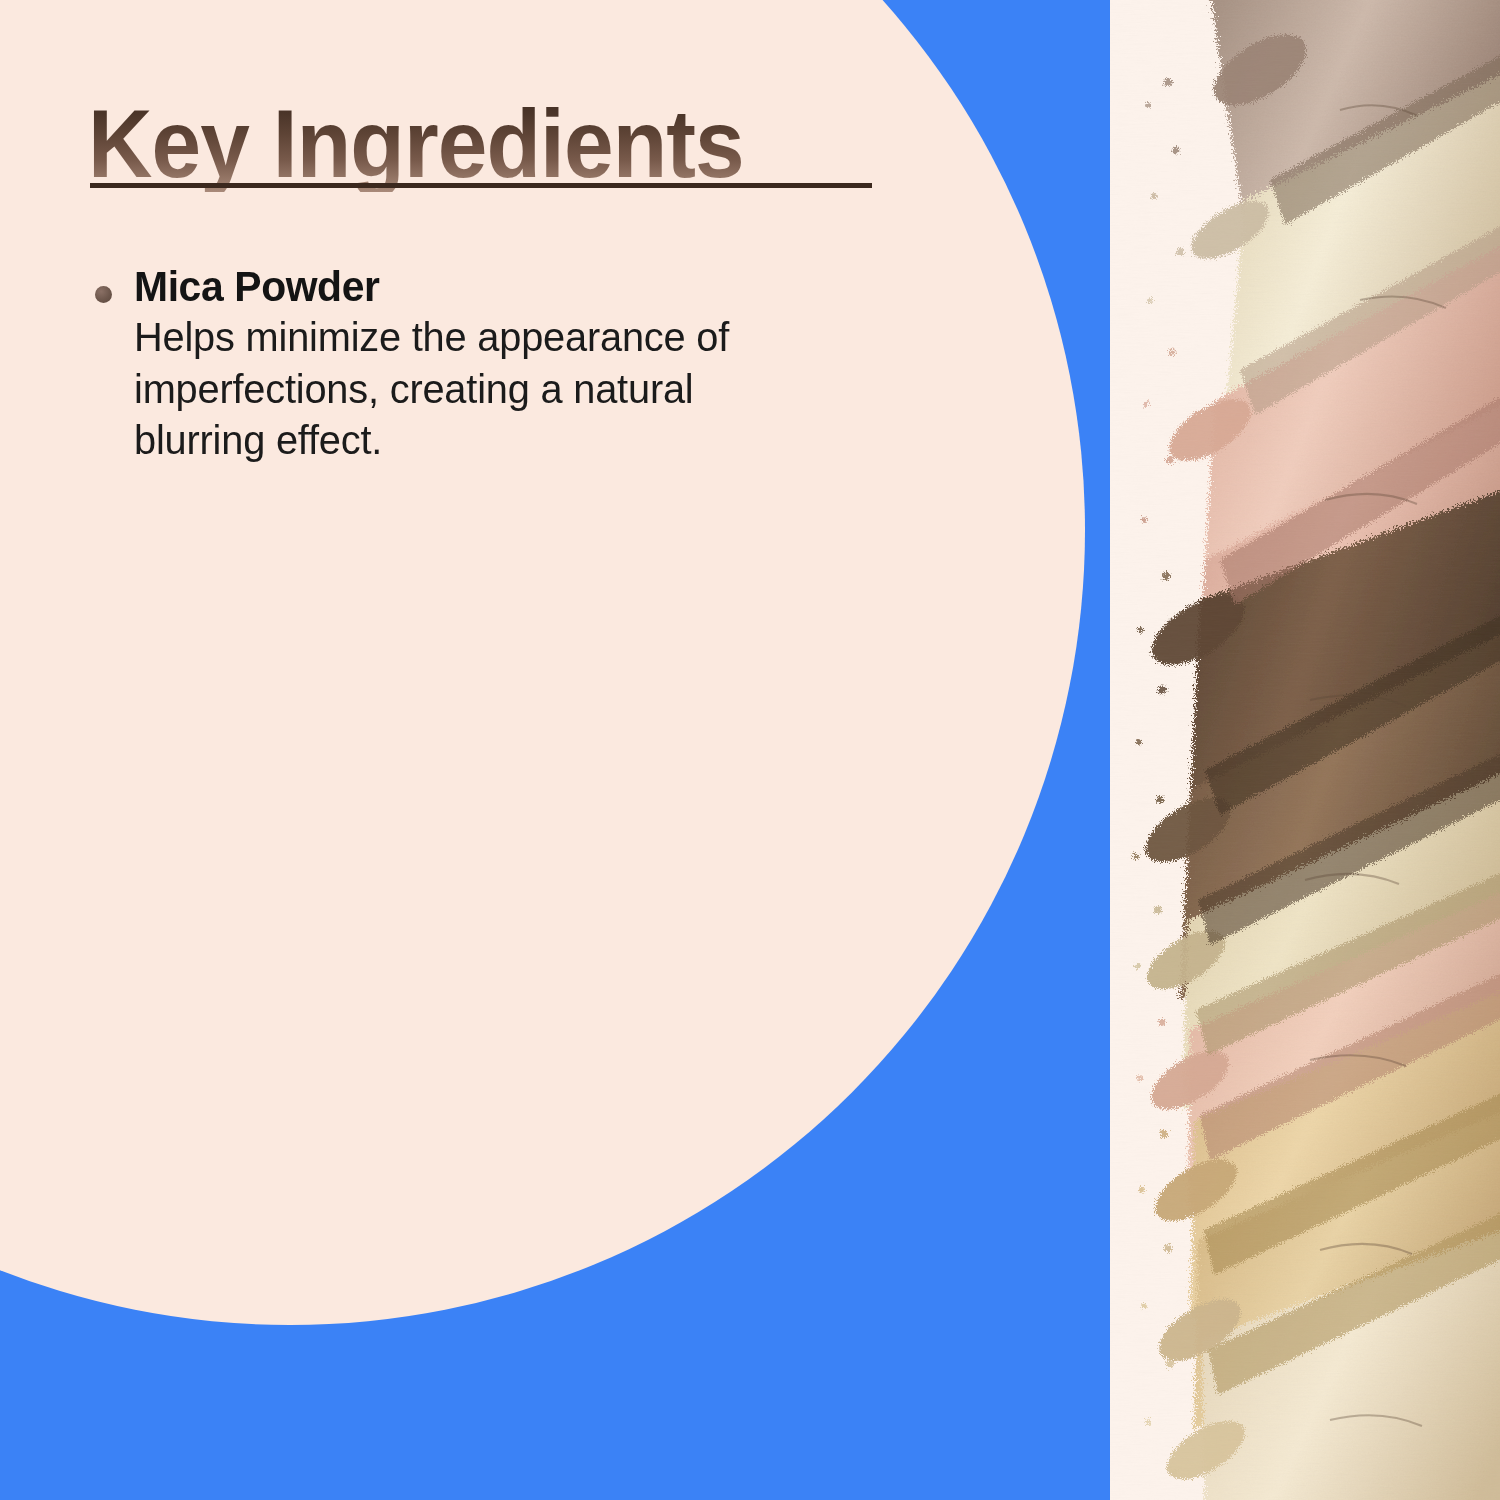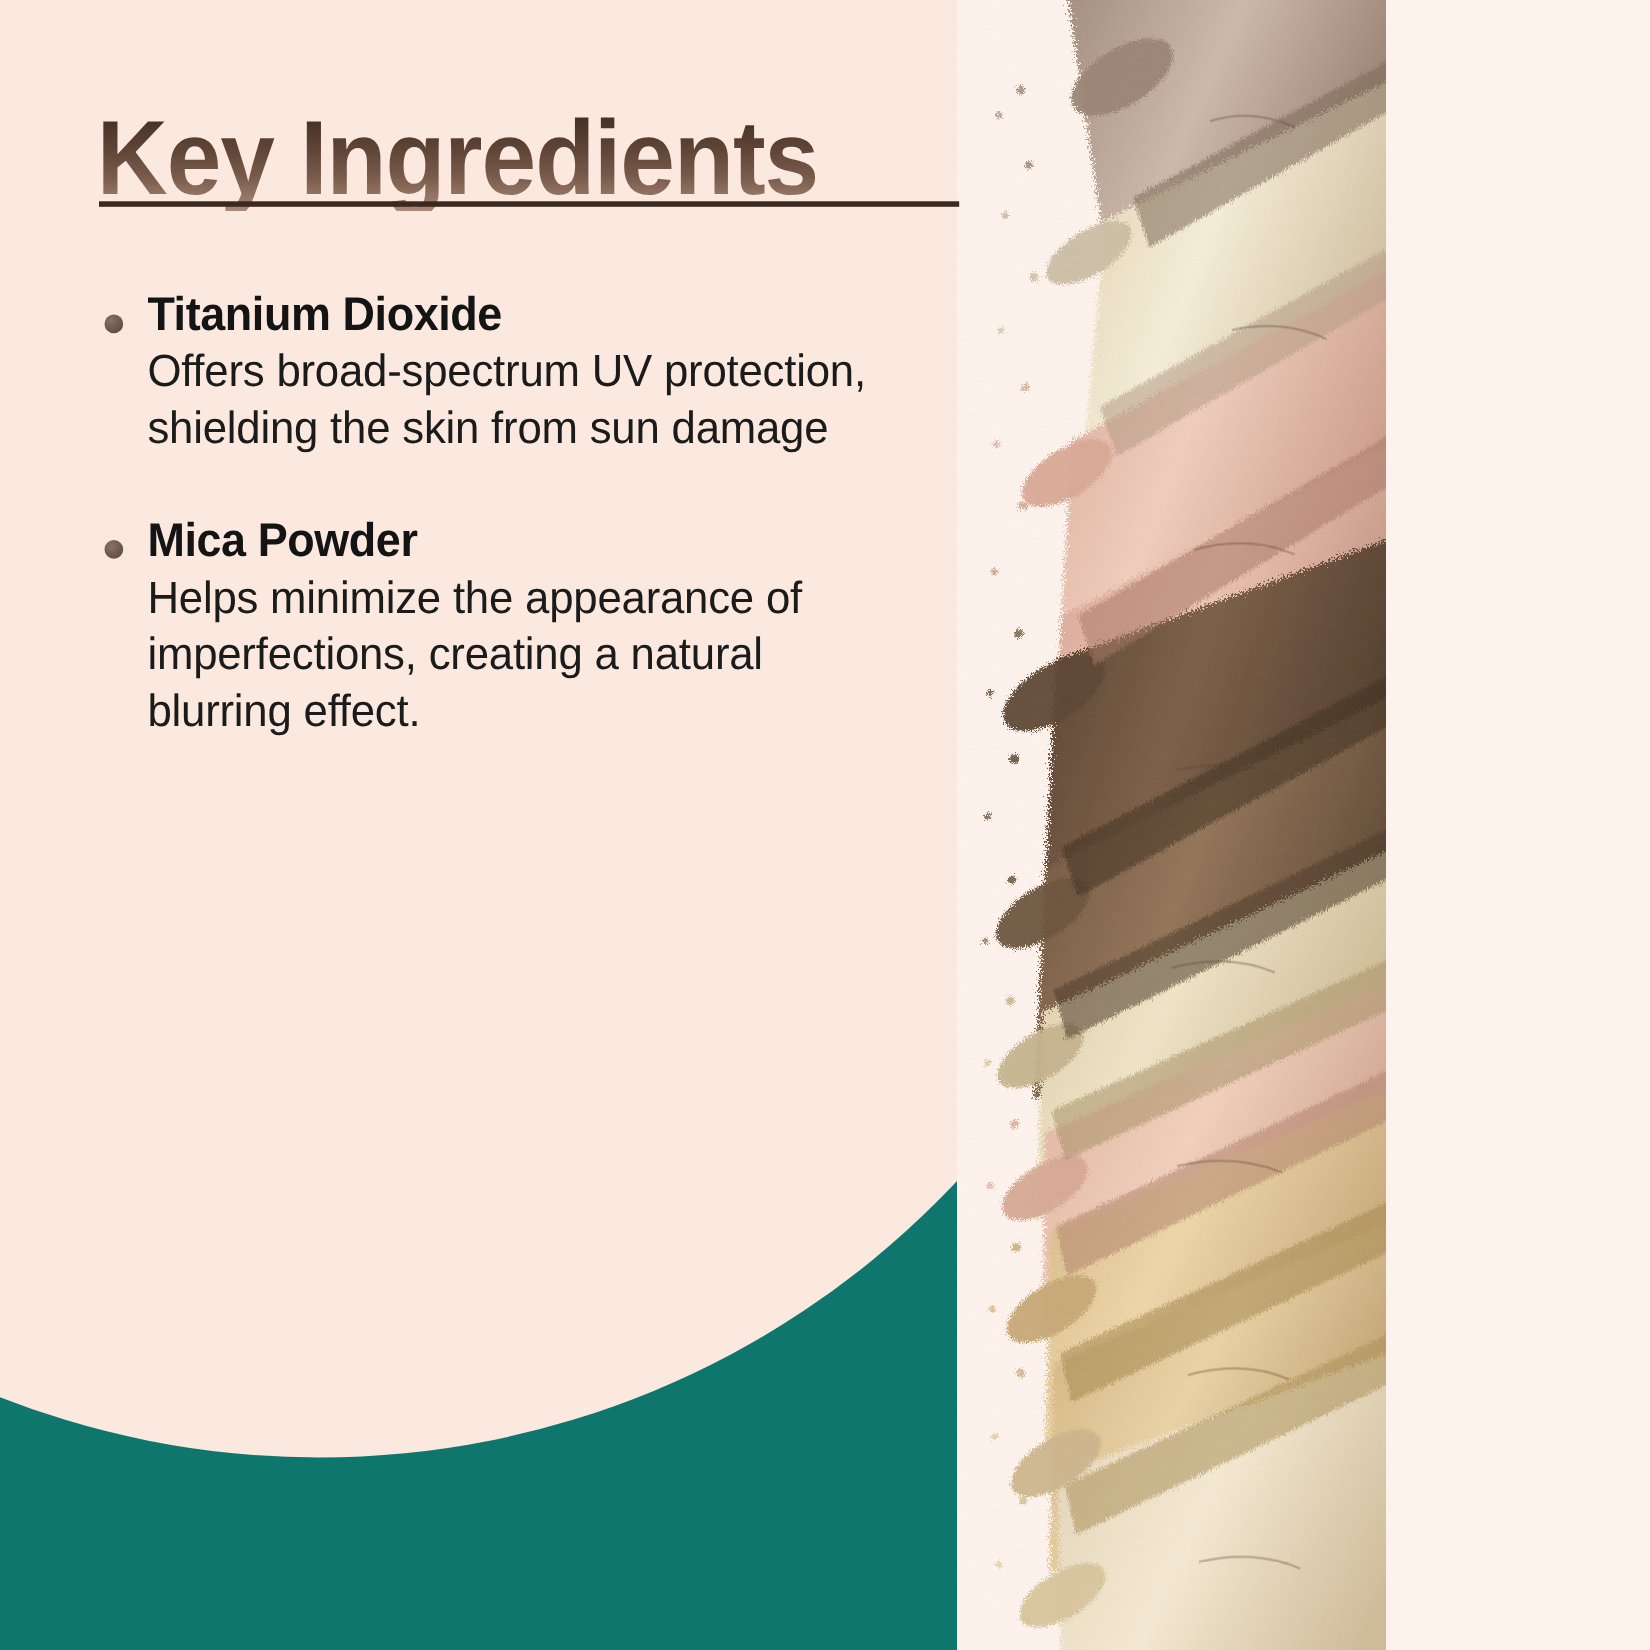--- a/index.html
+++ b/index.html
@@ -2,24 +2,24 @@
 <html><head>
 <meta charset="utf-8">
 <style>
   html, body {
     margin: 0;
     padding: 0;
     background: #fdf3ec;
   }
   #stage {
     position: relative;
-    width: 1260px;
+    width: 1500px;
     height: 1500px;
     overflow: hidden;
-    background: #0f766e;
+    background: #3b82f6;
     font-family: "Liberation Sans", sans-serif;
   }
 
   
   #bg-circle {
     position: absolute;
     left: -505px;
     top: -265px;
     width: 1590px;
     height: 1590px;
@@ -328,26 +328,20 @@
 
   <div id="content">
 
     <div id="title-wrap">
       <h1 id="page-title">Key Ingredients</h1>
     </div>
     <div id="title-rule"></div>
 
     <ul id="ingredient-list">
 
-      <li class="ingredient-item">
-        <span class="bullet-dot"></span>
-        <span class="ingredient-name">Titanium Dioxide</span>
-        <span class="ingredient-desc">Offers broad-spectrum UV protection,
-shielding the skin from sun damage</span>
-      </li>
 
 
 
 
       <li class="ingredient-item">
         <span class="bullet-dot"></span>
         <span class="ingredient-name">Mica Powder</span>
         <span class="ingredient-desc">Helps minimize the appearance of
 imperfections, creating a natural
 blurring effect.</span>

